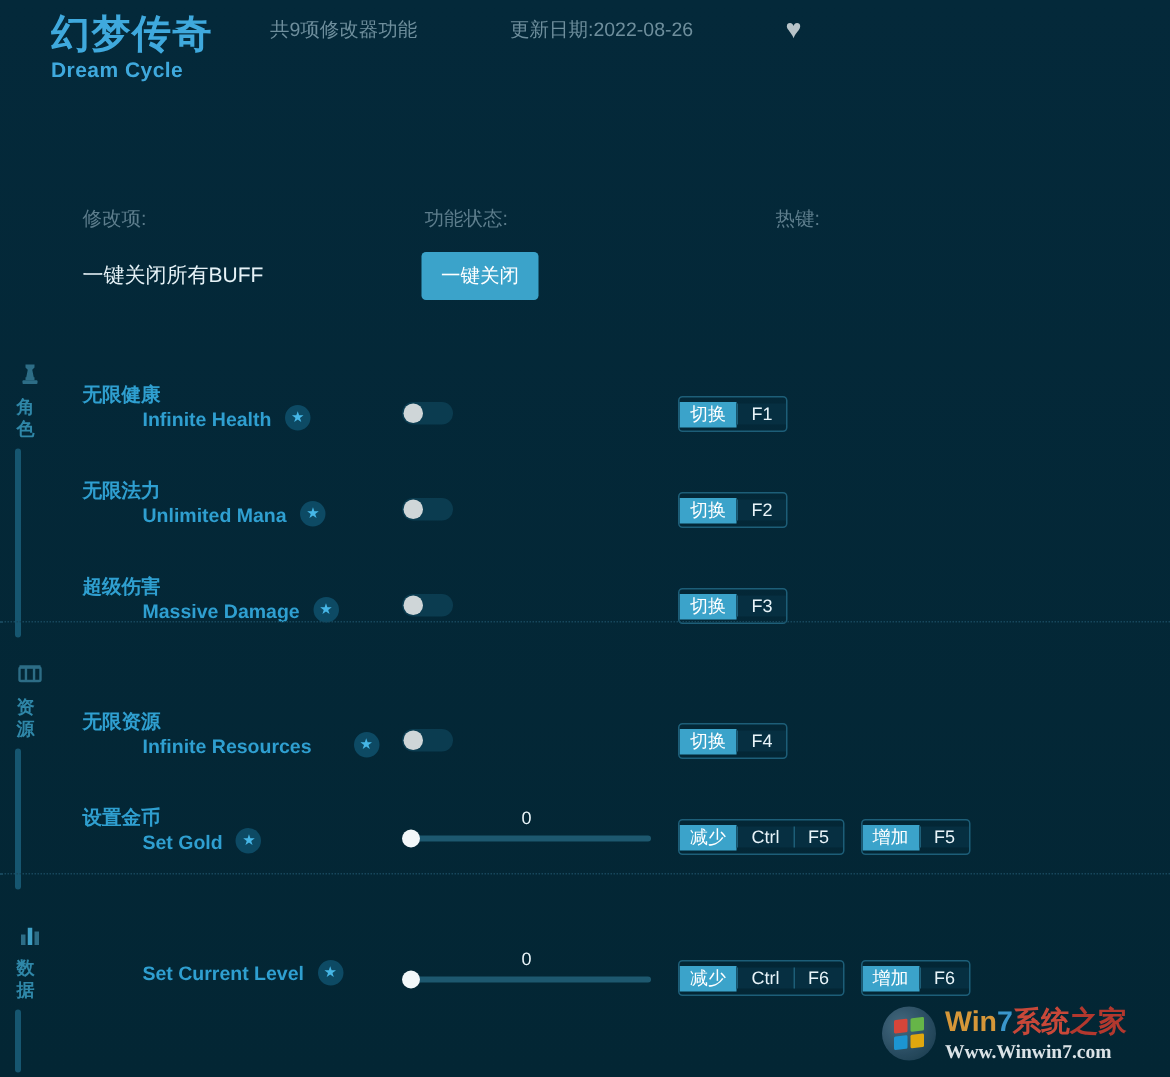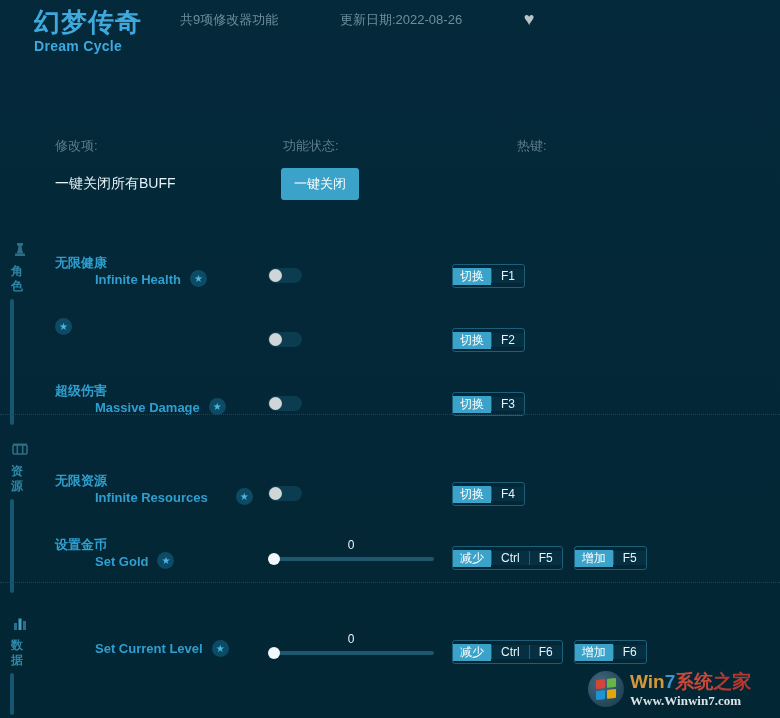--- a/index.html
+++ b/index.html
@@ -434,20 +434,24 @@
           </div>
           <div class="hotkeys" style="top: 18px;">
             <div class="hk-group">
               <div class="hk-action">切换</div>
               <div class="hk-key">F1</div>
             </div>
           </div>
         </div>
         <div class="row" style="top: 82px;">
           <div class="row-names" style="top: 8px;">
+            <div class="names-stack">
+              <div class="name-cn">无限法力</div>
+              <div class="name-en">Unlimited Mana</div>
+            </div>
             <div class="star-badge">★</div>
           </div>
           <div class="toggle" style="top: 22px;">
             <div class="knob"></div>
           </div>
           <div class="hotkeys" style="top: 18px;">
             <div class="hk-group">
               <div class="hk-action">切换</div>
               <div class="hk-key">F2</div>
             </div>

